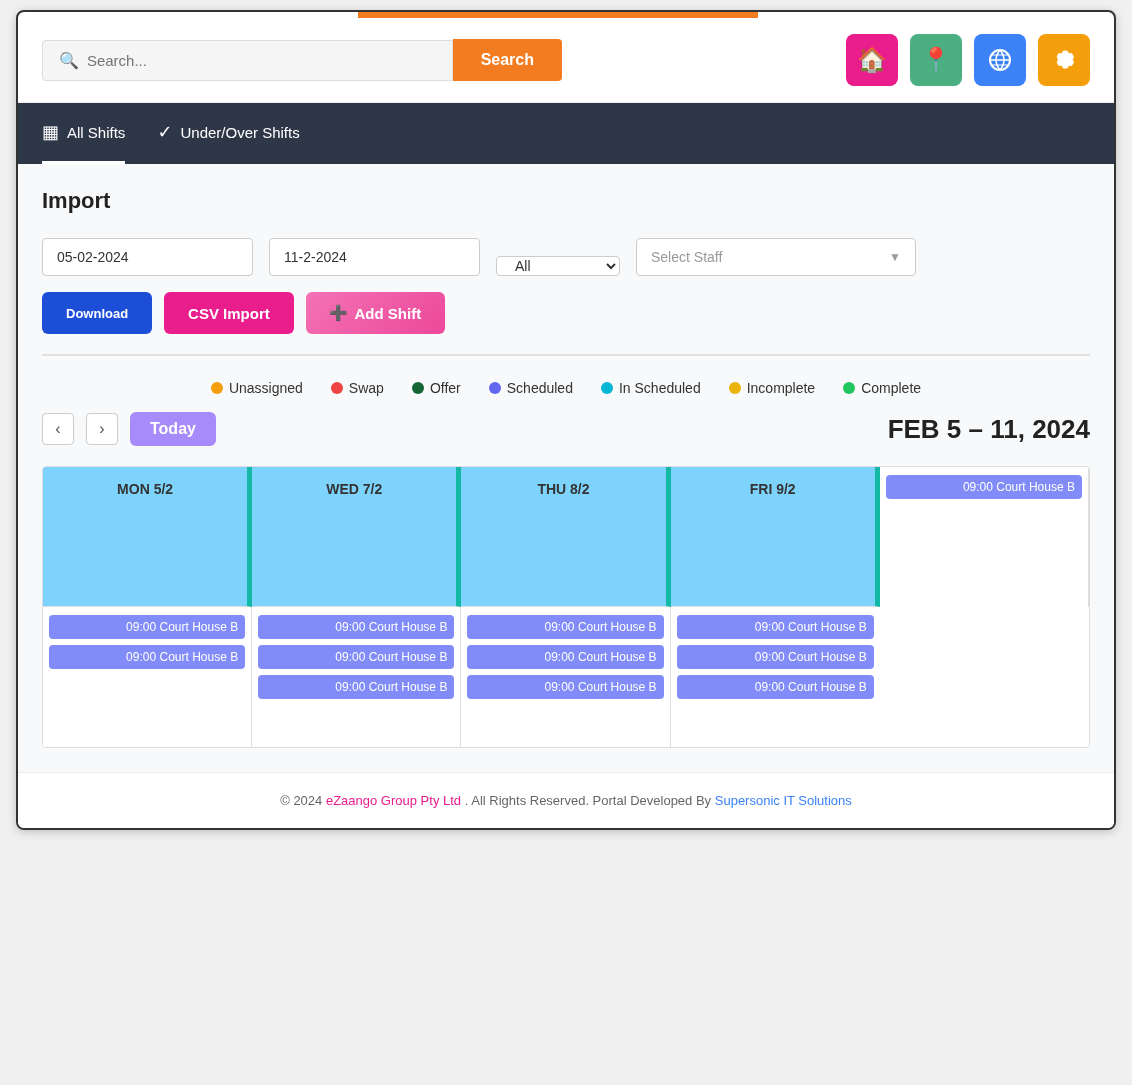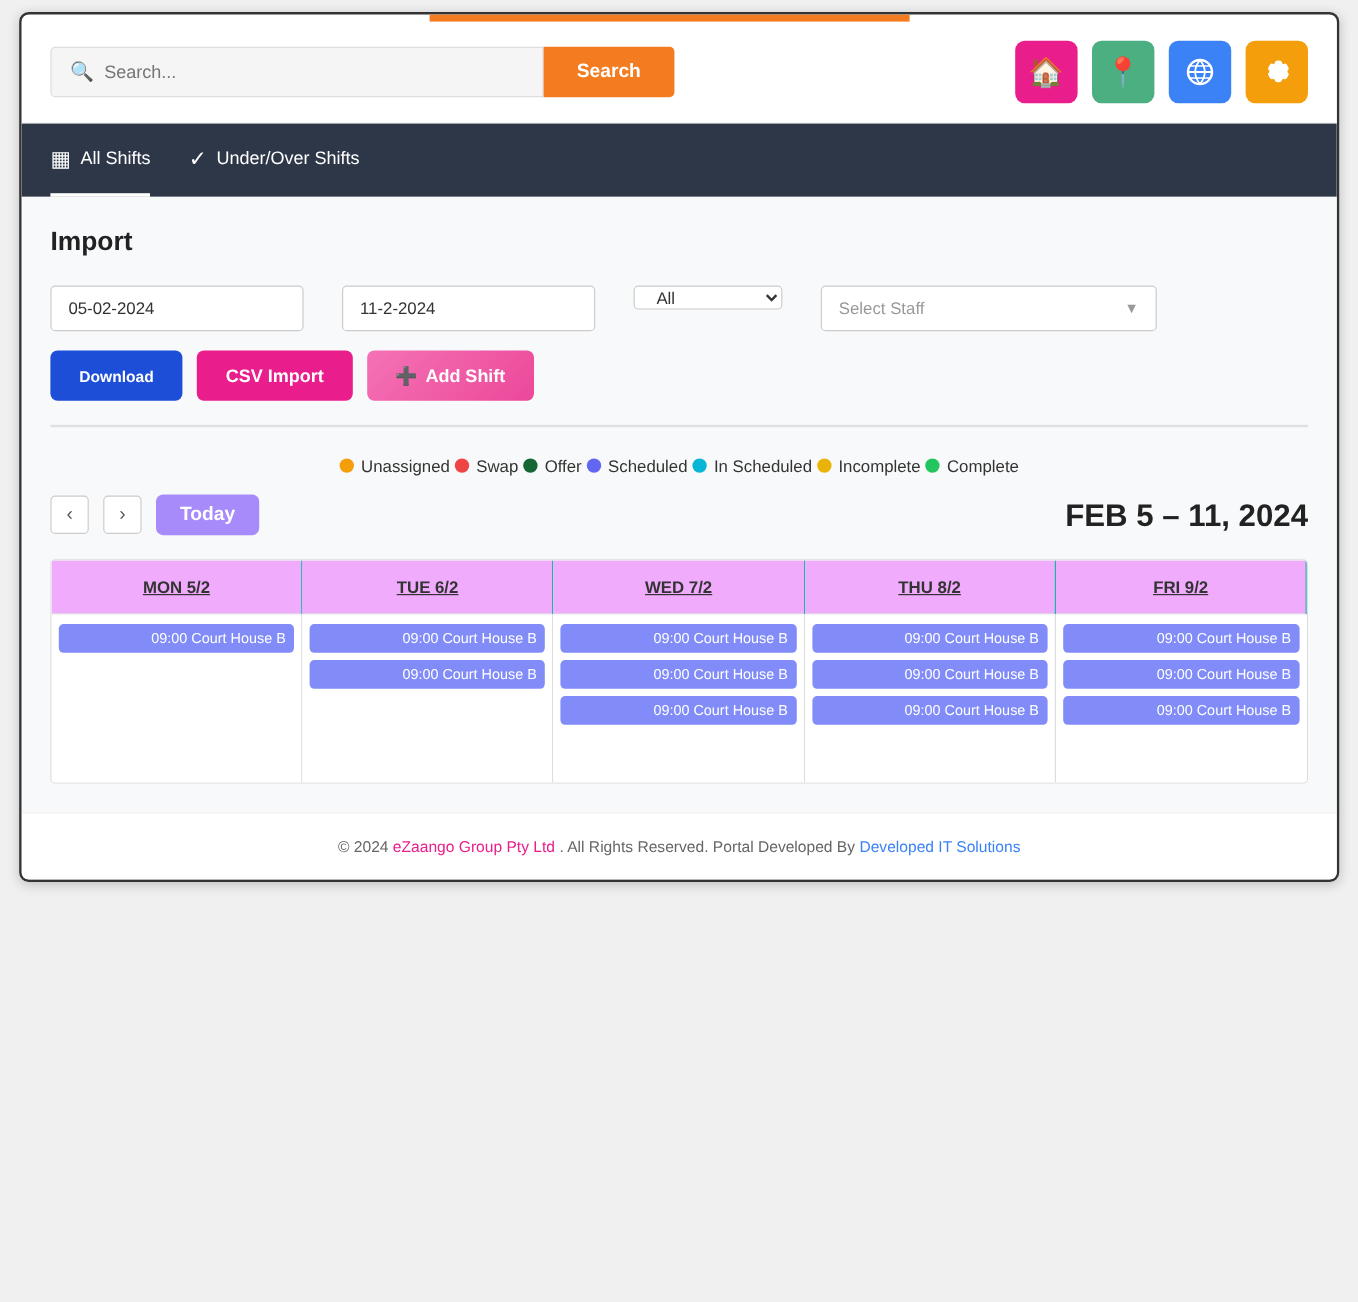--- a/index.html
+++ b/index.html
@@ -133,22 +133,22 @@
     .page-title {
       font-size: 22px;
       font-weight: bold;
       color: #222;
       margin-bottom: 24px;
     }
 
     
     .filters-row {
       display: flex;
-      align-items: flex-start;
-      gap: 32px;
+      align-items: flex-end;
+      gap: 16px;
       margin-bottom: 16px;
       flex-wrap: wrap;
     }
     .date-input {
       border: 1px solid #ccc;
       border-radius: 4px;
       padding: 10px 14px;
       font-size: 14px;
       color: #333;
       background: white;
@@ -229,21 +229,21 @@
     .divider {
       height: 2px;
       background: #e0e0e0;
       margin: 8px 0 24px 0;
     }
 
     
     .legend {
       display: flex;
       align-items: center;
-      gap: 4px;
+      gap: 28px;
       margin-bottom: 16px;
       flex-wrap: wrap;
       justify-content: center;
     }
     .legend-item {
       display: flex;
       align-items: center;
       gap: 6px;
       font-size: 14px;
       color: #333;
@@ -296,29 +296,28 @@
     .calendar-grid {
       display: grid;
       grid-template-columns: repeat(5, 1fr);
       gap: 0;
       border: 1px solid #ddd;
       border-radius: 4px;
       overflow: hidden;
       background: white;
     }
     .cal-day-header {
-      background: #f0abfc;
+      background: #7dd3fc;
       text-align: center;
       padding: 14px 8px;
       font-size: 14px;
       font-weight: bold;
       color: #333;
       border-bottom: 1px solid #ddd;
-      border-right: 1px solid #14b8a6;
-      text-decoration: underline;
+      border-right: 5px solid #14b8a6;
     }
     .cal-day-header:last-child { border-right: none; }
     .cal-day-col {
       border-right: 1px solid #ddd;
       padding: 8px 6px;
       min-height: 140px;
       background: white;
     }
     .cal-day-col:last-child { border-right: none; }
     .shift-block {
@@ -468,21 +467,20 @@
     <div class="calendar-nav">
       <button class="nav-arrow">‹</button>
       <button class="nav-arrow">›</button>
       <button class="today-btn">Today</button>
       <div class="date-range-title">FEB 5 – 11, 2024</div>
     </div>
 
     <div class="calendar-grid">
 
       <div class="cal-day-header">MON 5/2</div>
-      <div class="cal-day-header">TUE 6/2</div>
       <div class="cal-day-header">WED 7/2</div>
       <div class="cal-day-header">THU 8/2</div>
       <div class="cal-day-header">FRI 9/2</div>
 
       <div class="cal-day-col">
         <div class="shift-block">09:00 Court House B</div>
       </div>
 
       <div class="cal-day-col">
         <div class="shift-block">09:00 Court House B</div>
@@ -506,15 +504,15 @@
         <div class="shift-block">09:00 Court House B</div>
         <div class="shift-block">09:00 Court House B</div>
       </div>
     </div>
   </div>
 
   <div class="footer">
     <span>© 2024</span>
     <a href="#" class="brand">eZaango Group Pty Ltd</a>
     <span>. All Rights Reserved. Portal Developed By</span>
-    <a href="#">Developed IT Solutions</a>
+    <a href="#">Supersonic IT Solutions</a>
   </div>
 </div>
 
 </body></html>

